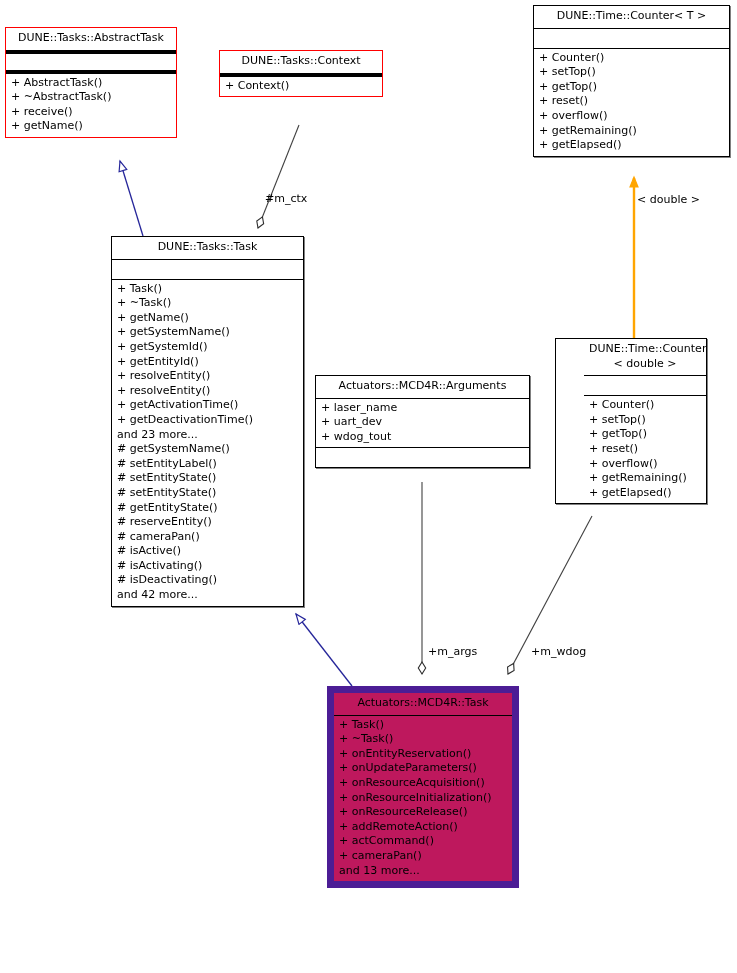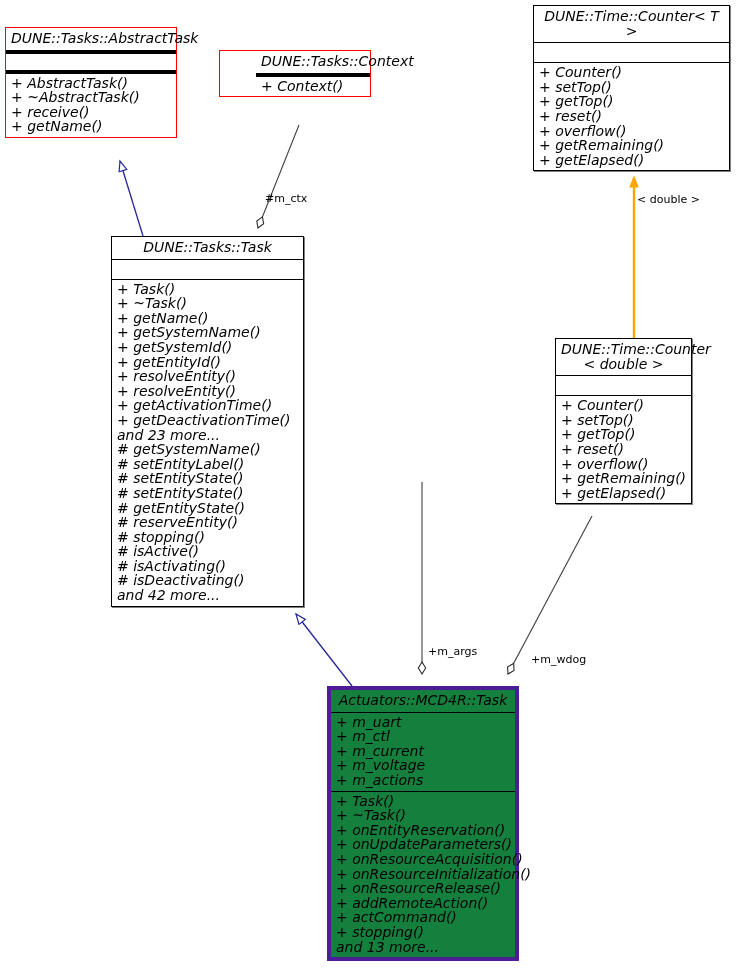--- a/index.html
+++ b/index.html
@@ -23,25 +23,24 @@
     left: 0;
     top: 0;
     width: 737px;
     height: 973px;
     pointer-events: none;
   }
   .uml-class {
     position: absolute;
     box-sizing: border-box;
     background: #ffffff;
-    font-size: 14px;
+    font-size: 11px;
     line-height: 14.6px;
     color: #000000;
     z-index: 5;
-    font-style: italic;
   }
   .uml-class .band {
     box-sizing: border-box;
     padding: 2px 5px 3px 5px;
   }
   .uml-class .band.title {
     text-align: center;
     padding: 3px 5px 4px 5px;
     white-space: pre-line;
   }
@@ -66,22 +65,22 @@
   }
 
   
   .uml-class.black {
     border: 1px solid #000000;
     box-shadow: 1px 1px 0 0 #808080, 2px 2px 0 0 #ffffff;
   }
 
   
   .uml-class.focus {
-    border: 4px solid #4c1d95;
-    background: #15803d;
+    border: 7px solid #4c1d95;
+    background: #be185d;
   }
   .uml-class.focus .band + .band {
     border-top: 1px solid #000000;
   }
 
   .edge-label {
     position: absolute;
     font-size: 11px;
     color: #000000;
     white-space: pre;
@@ -128,34 +127,34 @@
     </g>
 
     <g>
       <path d="M 592 516 L 508 674" fill="none" stroke="#404040" stroke-width="1.1" marker-end="url(#aggr-diamond)"></path>
     </g>
   </svg>
 
   <div class="edge-label" style="left:265px; top:192px;">#m_ctx</div>
   <div class="edge-label" style="left:637px; top:193px;">&lt; double &gt;</div>
   <div class="edge-label" style="left:428px; top:645px;">+m_args</div>
-  <div class="edge-label" style="left:531px; top:645px;margin-top:8px;">+m_wdog</div>
+  <div class="edge-label" style="left:531px; top:645px;">+m_wdog</div>
 
   <div class="uml-class red" style="left:5px; top:27px; width:172px;">
     <div class="band title">DUNE::Tasks::AbstractTask</div>
     <div class="band empty"></div>
     <div class="band">
       <div class="row">+ AbstractTask()</div>
       <div class="row">+ ~AbstractTask()</div>
       <div class="row">+ receive()</div>
       <div class="row">+ getName()</div>
     </div>
   </div>
 
-  <div class="uml-class red" style="left:219px; top:50px; width:152px;padding-left:36px;">
+  <div class="uml-class red" style="left:219px; top:50px; width:164px;">
     <div class="band title">DUNE::Tasks::Context</div>
     <div class="band">
       <div class="row">+ Context()</div>
     </div>
   </div>
 
   <div class="uml-class black" style="left:533px; top:5px; width:197px;">
     <div class="band title">DUNE::Time::Counter&lt; T &gt;</div>
     <div class="band empty"></div>
     <div class="band">
@@ -183,61 +182,63 @@
       <div class="row">+ resolveEntity()</div>
       <div class="row">+ getActivationTime()</div>
       <div class="row">+ getDeactivationTime()</div>
       <div class="row">and 23 more...</div>
       <div class="row"># getSystemName()</div>
       <div class="row"># setEntityLabel()</div>
       <div class="row"># setEntityState()</div>
       <div class="row"># setEntityState()</div>
       <div class="row"># getEntityState()</div>
       <div class="row"># reserveEntity()</div>
-      <div class="row"># stopping()</div>
+      <div class="row"># cameraPan()</div>
       <div class="row"># isActive()</div>
       <div class="row"># isActivating()</div>
       <div class="row"># isDeactivating()</div>
       <div class="row">and 42 more...</div>
     </div>
   </div>
 
-
-  <div class="uml-class black" style="left:555px; top:338px; width:137px;">
+  <div class="uml-class black" style="left:315px; top:375px; width:215px;">
+    <div class="band title">Actuators::MCD4R::Arguments</div>
+    <div class="band">
+      <div class="row">+ laser_name</div>
+      <div class="row">+ uart_dev</div>
+      <div class="row">+ wdog_tout</div>
+    </div>
+    <div class="band empty"></div>
+  </div>
+
+  <div class="uml-class black" style="left:555px; top:338px; width:152px;padding-left:28px;">
     <div class="band title">DUNE::Time::Counter
 &lt; double &gt;</div>
     <div class="band empty"></div>
     <div class="band">
       <div class="row">+ Counter()</div>
       <div class="row">+ setTop()</div>
       <div class="row">+ getTop()</div>
       <div class="row">+ reset()</div>
       <div class="row">+ overflow()</div>
       <div class="row">+ getRemaining()</div>
       <div class="row">+ getElapsed()</div>
     </div>
   </div>
 
   <div class="uml-class focus" style="left:327px; top:686px; width:192px;">
     <div class="band title">Actuators::MCD4R::Task</div>
-    <div class="band">
-      <div class="row">+ m_uart</div>
-      <div class="row">+ m_ctl</div>
-      <div class="row">+ m_current</div>
-      <div class="row">+ m_voltage</div>
-      <div class="row">+ m_actions</div>
-    </div>
     <div class="band">
       <div class="row">+ Task()</div>
       <div class="row">+ ~Task()</div>
       <div class="row">+ onEntityReservation()</div>
       <div class="row">+ onUpdateParameters()</div>
       <div class="row">+ onResourceAcquisition()</div>
       <div class="row">+ onResourceInitialization()</div>
       <div class="row">+ onResourceRelease()</div>
       <div class="row">+ addRemoteAction()</div>
       <div class="row">+ actCommand()</div>
-      <div class="row">+ stopping()</div>
+      <div class="row">+ cameraPan()</div>
       <div class="row">and 13 more...</div>
     </div>
   </div>
 
 </div>
 
 </body></html>

